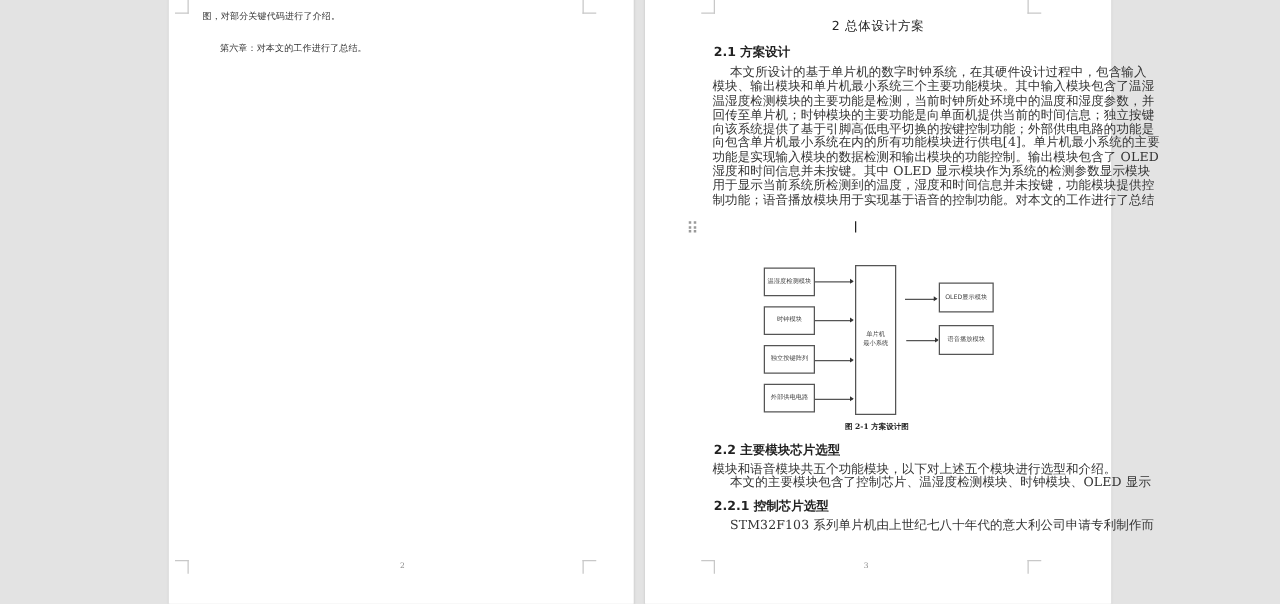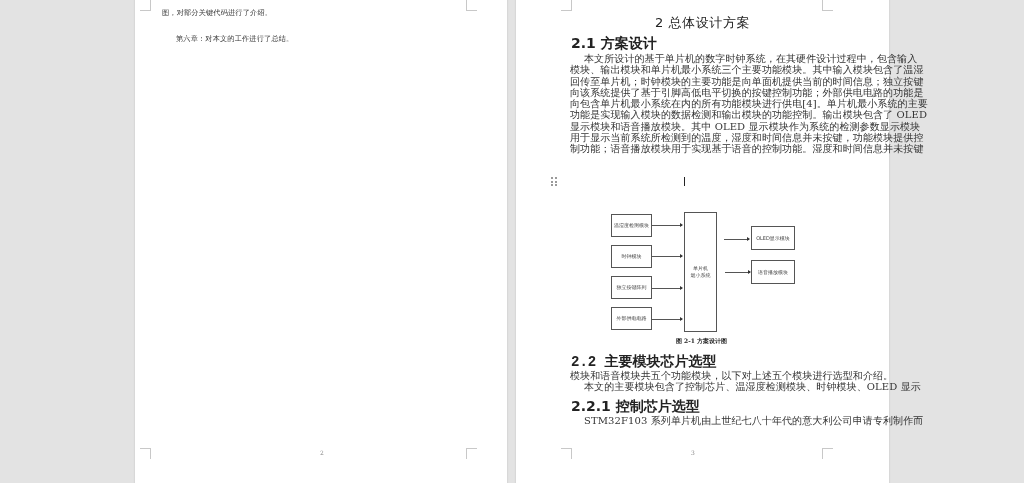--- a/index.html
+++ b/index.html
@@ -51,30 +51,30 @@
     position: absolute;
     font-size: 6px;
     color: #888;
     width: 20px;
     text-align: center;
   }
 
   .chapter-title {
     position: absolute;
     font-family: "DejaVu Sans", "Liberation Sans", sans-serif;
-    font-size: 13px;
+    font-size: 10px;
     color: #222;
     letter-spacing: 0.6px;
     width: 373px;
     text-align: center;
   }
   .section-heading {
     position: absolute;
     font-family: "DejaVu Sans", "Liberation Sans", sans-serif;
-    font-size: 14px;
+    font-size: 10px;
     font-weight: bold;
     color: #222;
     white-space: nowrap;
   }
   .para {
     position: absolute;
     font-size: 10px;
     line-height: 11.3px;
     color: #333;
     text-align: justify;
@@ -172,32 +172,33 @@
   <div class="corner bl" style="left:45px; top:458px;"></div>
   <div class="corner br" style="left:306px; top:458px;"></div>
 
   <div class="chapter-title" style="left:0; top:24px;">2 总体设计方案</div>
 
   <div class="section-heading" style="left:55px; top:45px;">2.1 方案设计</div>
 
   <div class="para" style="left:54px; top:63px; width:262px;">
     <span class="line" style="padding-left:14px;">本文所设计的基于单片机的数字时钟系统，在其硬件设计过程中，包含输入</span>
     <span class="line">模块、输出模块和单片机最小系统三个主要功能模块。其中输入模块包含了温湿</span>
+    <span class="line">温湿度检测模块的主要功能是检测，当前时钟所处环境中的温度和湿度参数，并</span>
     <span class="line">回传至单片机；时钟模块的主要功能是向单面机提供当前的时间信息；独立按键</span>
     <span class="line">向该系统提供了基于引脚高低电平切换的按键控制功能；外部供电电路的功能是</span>
     <span class="line">向包含单片机最小系统在内的所有功能模块进行供电[4]。单片机最小系统的主要</span>
     <span class="line">功能是实现输入模块的数据检测和输出模块的功能控制。输出模块包含了 OLED</span>
-    <span class="line">显示模块和语音播放模块。其中 OLED 显示模块作为系统的检测参数显示模块</span>
+    <span class="line">湿度和时间信息并未按键。其中 OLED 显示模块作为系统的检测参数显示模块</span>
     <span class="line">用于显示当前系统所检测到的温度，湿度和时间信息并未按键，功能模块提供控</span>
-    <span class="line">制功能；语音播放模块用于实现基于语音的控制功能。湿度和时间信息并未按键</span>
+    <span class="line">制功能；语音播放模块用于实现基于语音的控制功能。对本文的工作进行了总结</span>
   </div>
 
   <div class="figure-caption" style="left:160px; top:347px;">图 2-1  方案设计图</div>
 
-  <div class="section-heading" style="left:55px; top:363px;font-family:Liberation Mono, monospace;">2.2 主要模块芯片选型</div>
+  <div class="section-heading" style="left:55px; top:363px;">2.2 主要模块芯片选型</div>
 
   <div class="para" style="left:54px; top:380px; width:262px;">
     <span class="line">模块和语音模块共五个功能模块，以下对上述五个模块进行选型和介绍。</span>
     <span class="line" style="padding-left:14px;">本文的主要模块包含了控制芯片、温湿度检测模块、时钟模块、OLED 显示</span>
   </div>
 
   <div class="section-heading" style="left:55px; top:408px;">2.2.1 控制芯片选型</div>
 
   <div class="para" style="left:54px; top:425px; width:262px;">
     <span class="line" style="padding-left:14px;">STM32F103 系列单片机由上世纪七八十年代的意大利公司申请专利制作而</span>

